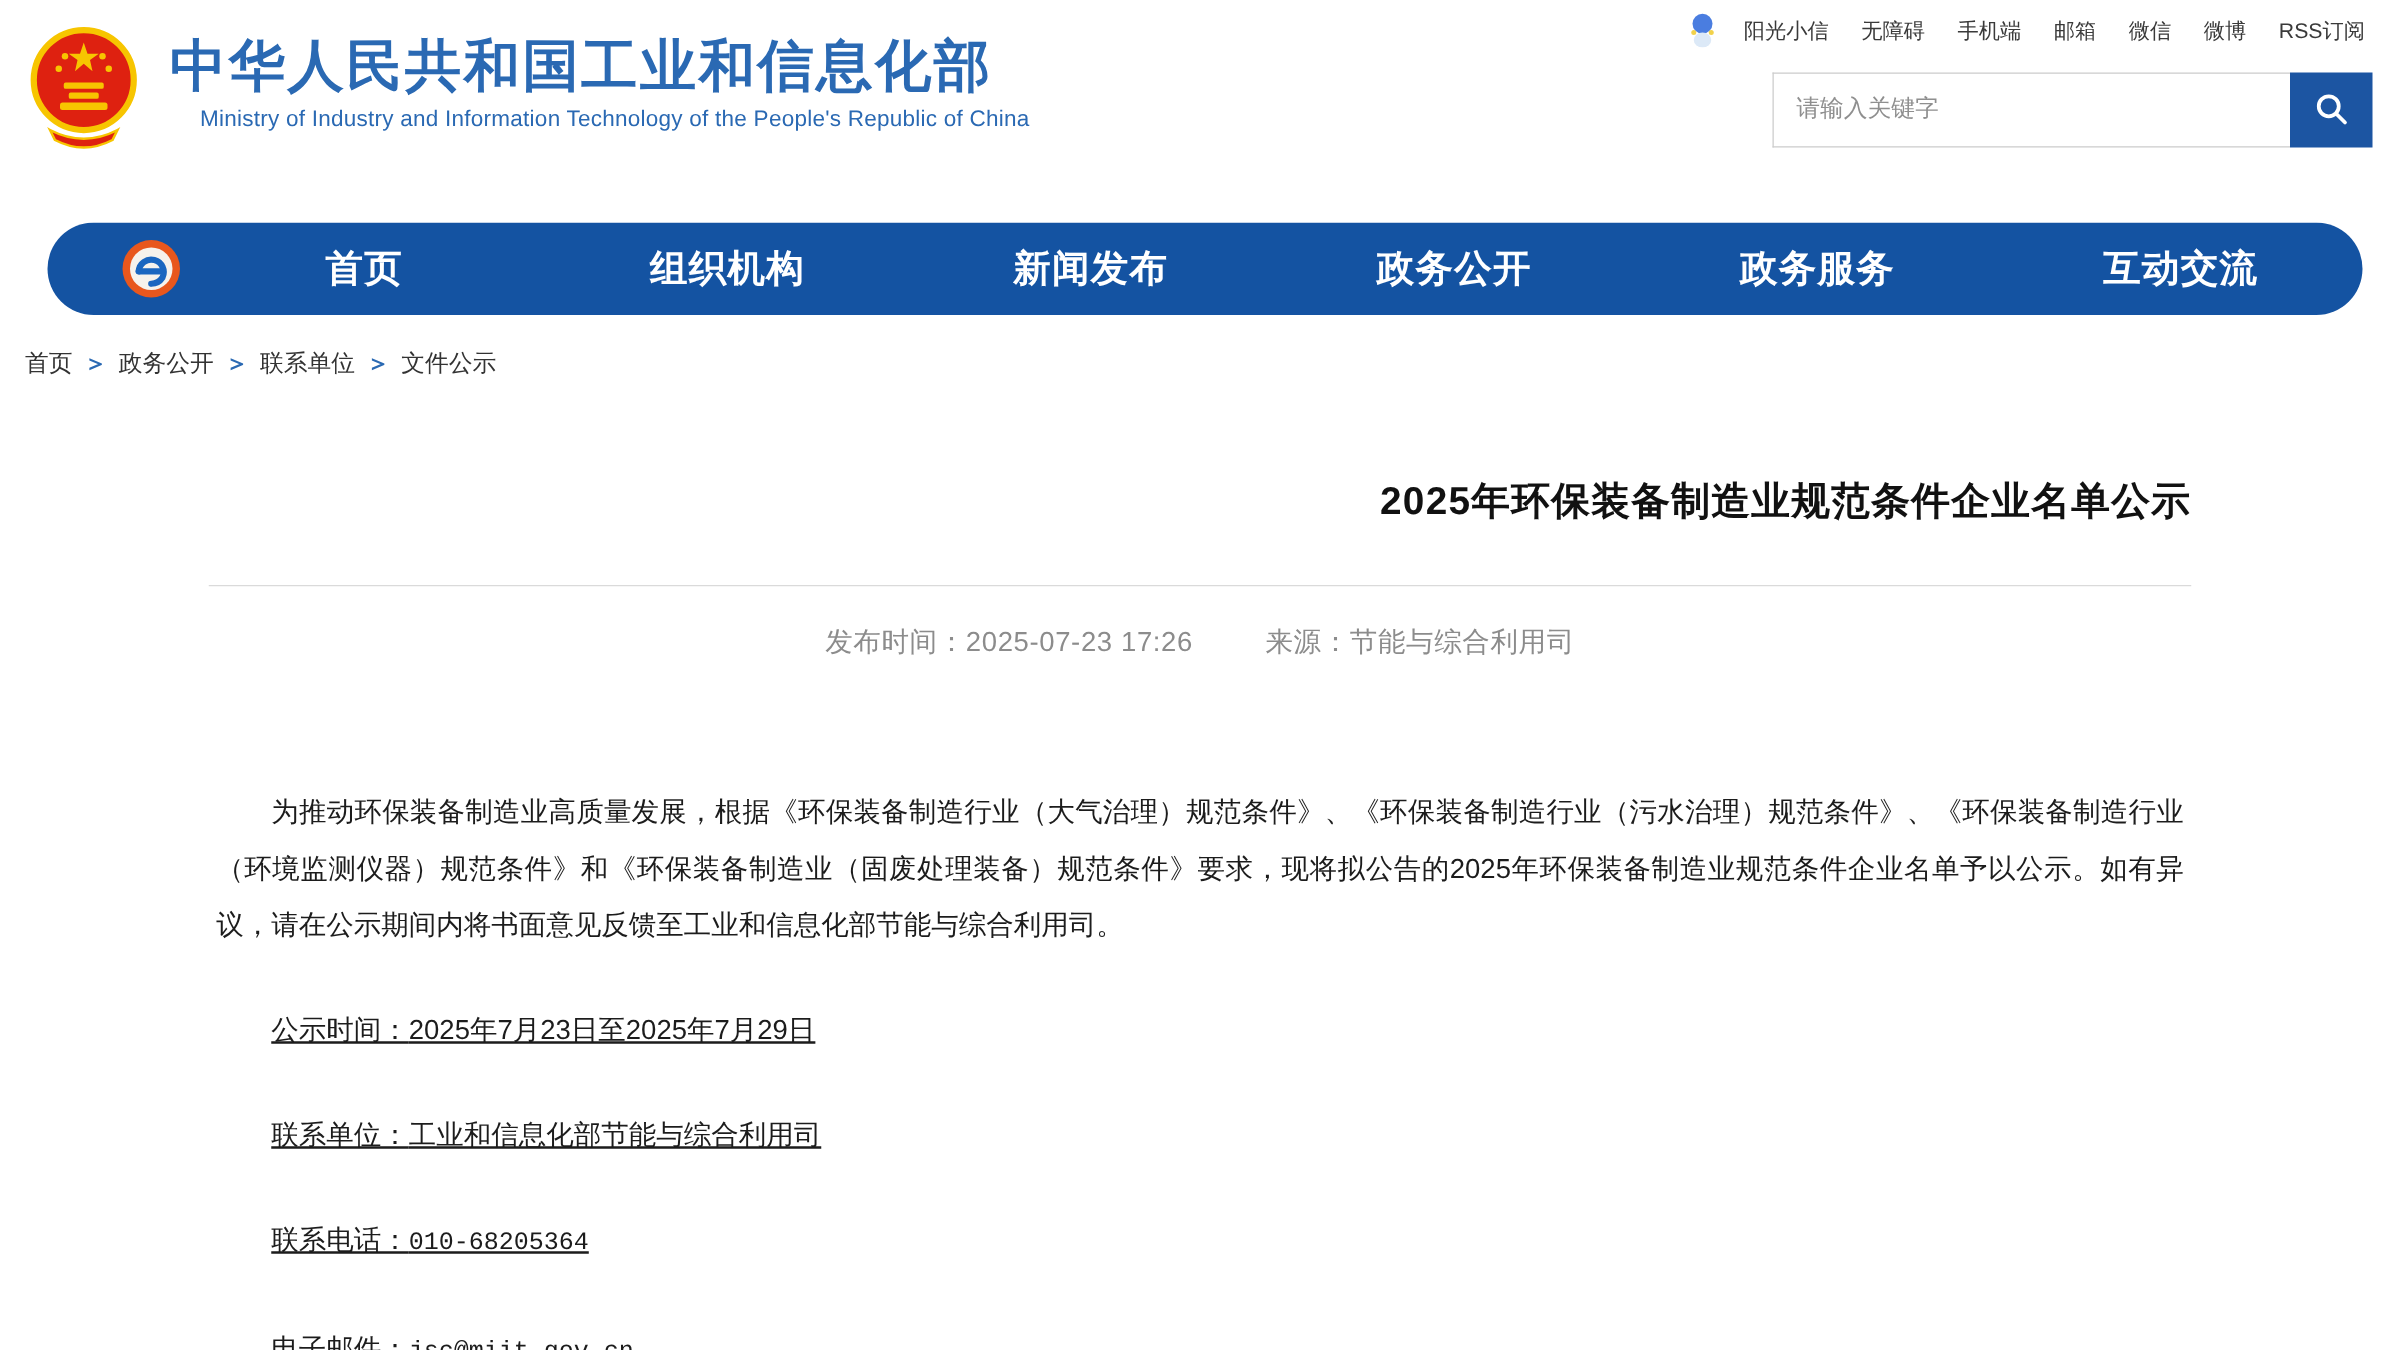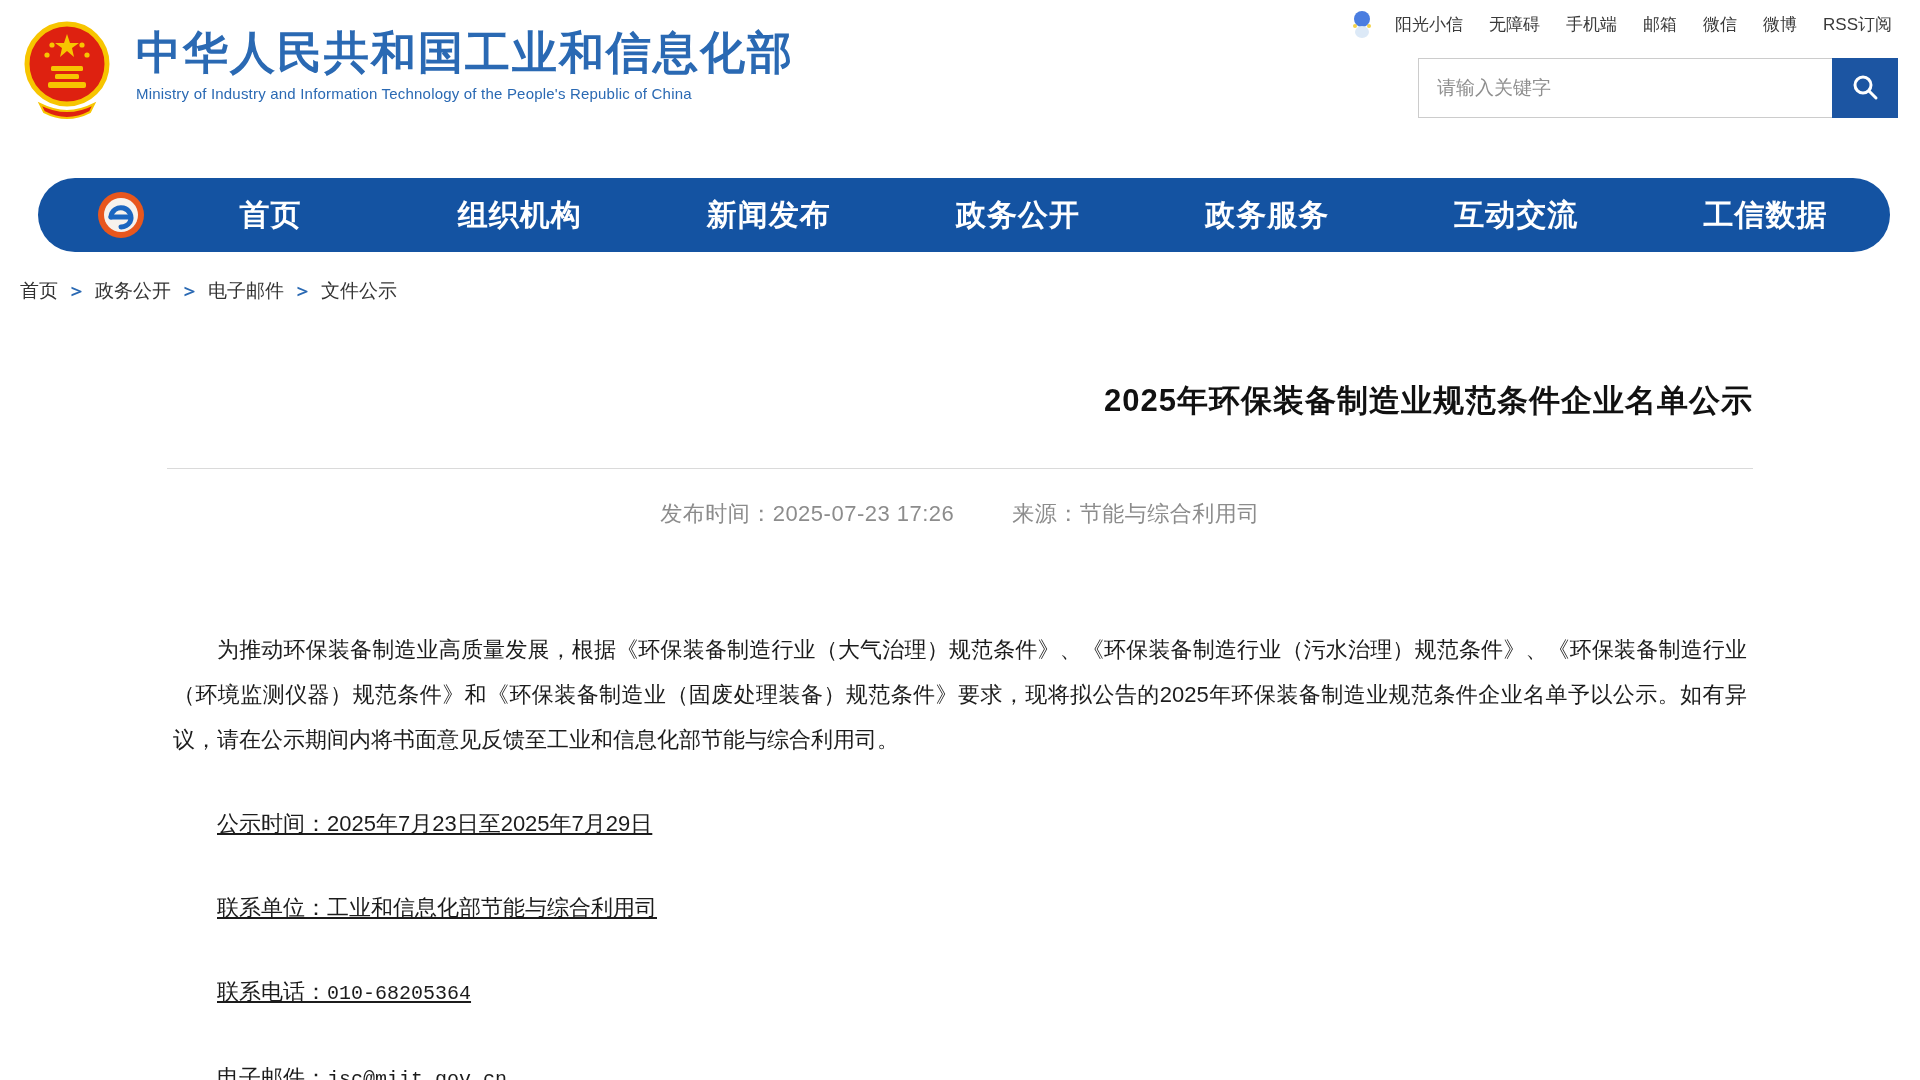--- a/index.html
+++ b/index.html
@@ -8,21 +8,21 @@
     width:1920px; height:1080px; overflow:hidden;
     background:#ffffff; color:#1a1a1a;
     font-family:"Liberation Sans", sans-serif;
   }
   
   .header { position:relative; height:178px; background:#ffffff; }
   .brand { position:absolute; left:24px; top:14px; display:flex; align-items:flex-start; }
   .emblem { width:86px; height:104px; margin-top:4px; }
   .brand-text { margin-left:26px; }
   .site-title { font-size:45px; font-weight:bold; color:#2a69b3; letter-spacing:2px; margin-top:14px; line-height:1.1; }
-  .site-subtitle { font-size:15px; color:#2a69b3; margin-top:7px; letter-spacing:0.2px; }
+  .site-subtitle { font-size:18px; color:#2a69b3; margin-top:7px; letter-spacing:0.2px;margin-left:24px; }
 
   .utilities { position:absolute; top:10px; right:28px; display:flex; align-items:center; gap:26px;
                font-size:17px; color:#3a3a3a; }
   .utilities .util-link { cursor:pointer; white-space:nowrap; display:flex; align-items:center; gap:22px; }
   .mascot { width:22px; height:28px; }
 
   .search-bar { position:absolute; top:58px; right:22px; display:flex; align-items:stretch; }
   .search-input { width:414px; height:60px; border:1px solid #cccccc; border-right:none;
                   padding:0 18px; font-size:19px; color:#555; outline:none;
                   font-family:"Liberation Sans", sans-serif; }
@@ -121,25 +121,24 @@
       <path d="M15 27 a10 10 0 1 1 19 5 a11 11 0 0 1 -9 5" fill="none" stroke="#1a66c0" stroke-width="5" stroke-linecap="round"></path>
       <line x1="15" y1="27" x2="34" y2="27" stroke="#1a66c0" stroke-width="5" stroke-linecap="round"></line>
     </svg>
   </span>
   <span class="nav-item">首页</span>
   <span class="nav-item">组织机构</span>
   <span class="nav-item">新闻发布</span>
   <span class="nav-item">政务公开</span>
   <span class="nav-item">政务服务</span>
   <span class="nav-item">互动交流</span>
-  <span class="nav-item">工信数据</span>
 </div>
 
 <div class="breadcrumb">
-  <span class="crumb">首页</span><span class="crumb-sep">＞</span><span class="crumb">政务公开</span><span class="crumb-sep">＞</span><span class="crumb">电子邮件</span><span class="crumb-sep">＞</span><span class="crumb">文件公示</span>
+  <span class="crumb">首页</span><span class="crumb-sep">＞</span><span class="crumb">政务公开</span><span class="crumb-sep">＞</span><span class="crumb">联系单位</span><span class="crumb-sep">＞</span><span class="crumb">文件公示</span>
 </div>
 
 <div class="article">
   <div class="article-title">2025年环保装备制造业规范条件企业名单公示</div>
   <div class="divider"></div>
   <div class="meta">
     <span>发布时间：</span><span>2025-07-23 17:26</span><span class="gap"></span><span>来源：</span><span>节能与综合利用司</span>
   </div>
 
   <p class="body-text">为推动环保装备制造业高质量发展，根据《环保装备制造行业（大气治理）规范条件》、《环保装备制造行业（污水治理）规范条件》、《环保装备制造行业（环境监测仪器）规范条件》和《环保装备制造业（固废处理装备）规范条件》要求，现将拟公告的2025年环保装备制造业规范条件企业名单予以公示。如有异议，请在公示期间内将书面意见反馈至工业和信息化部节能与综合利用司。</p>

